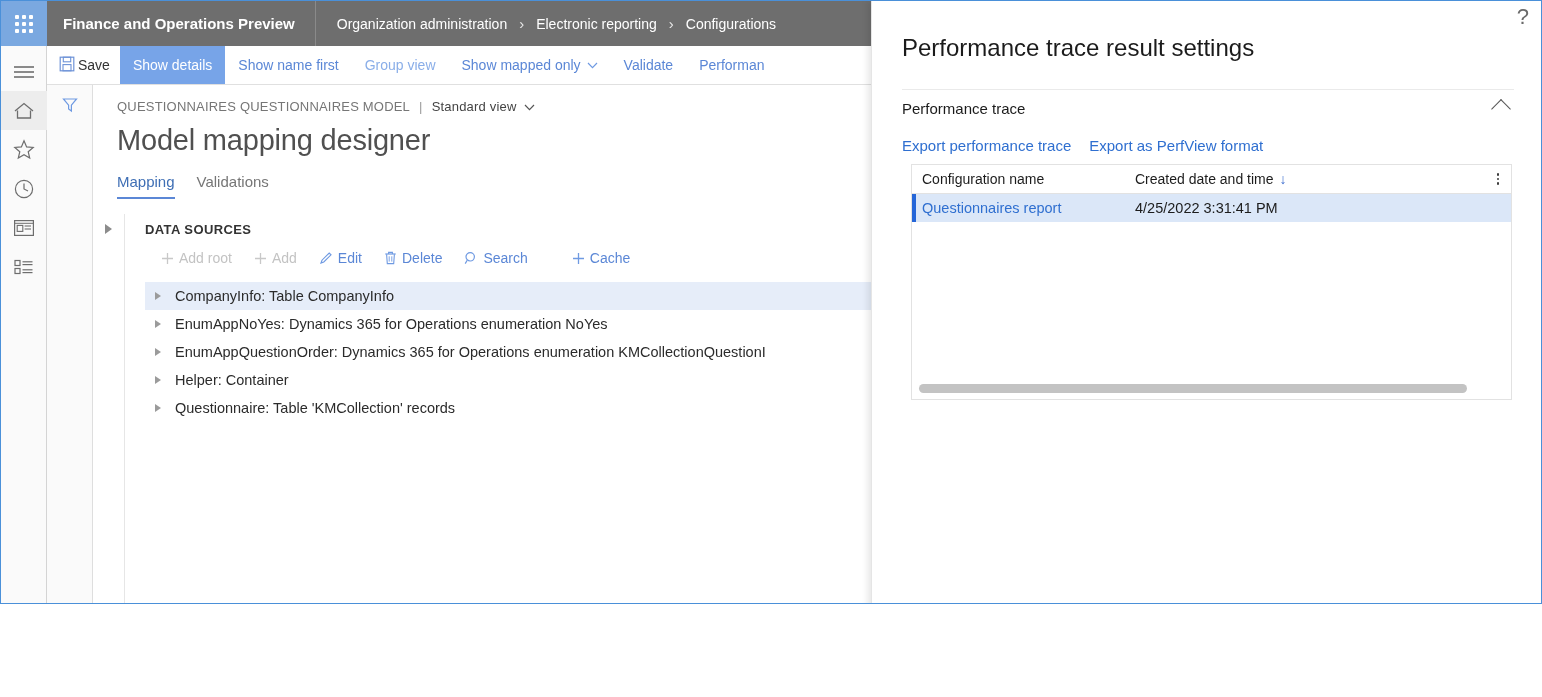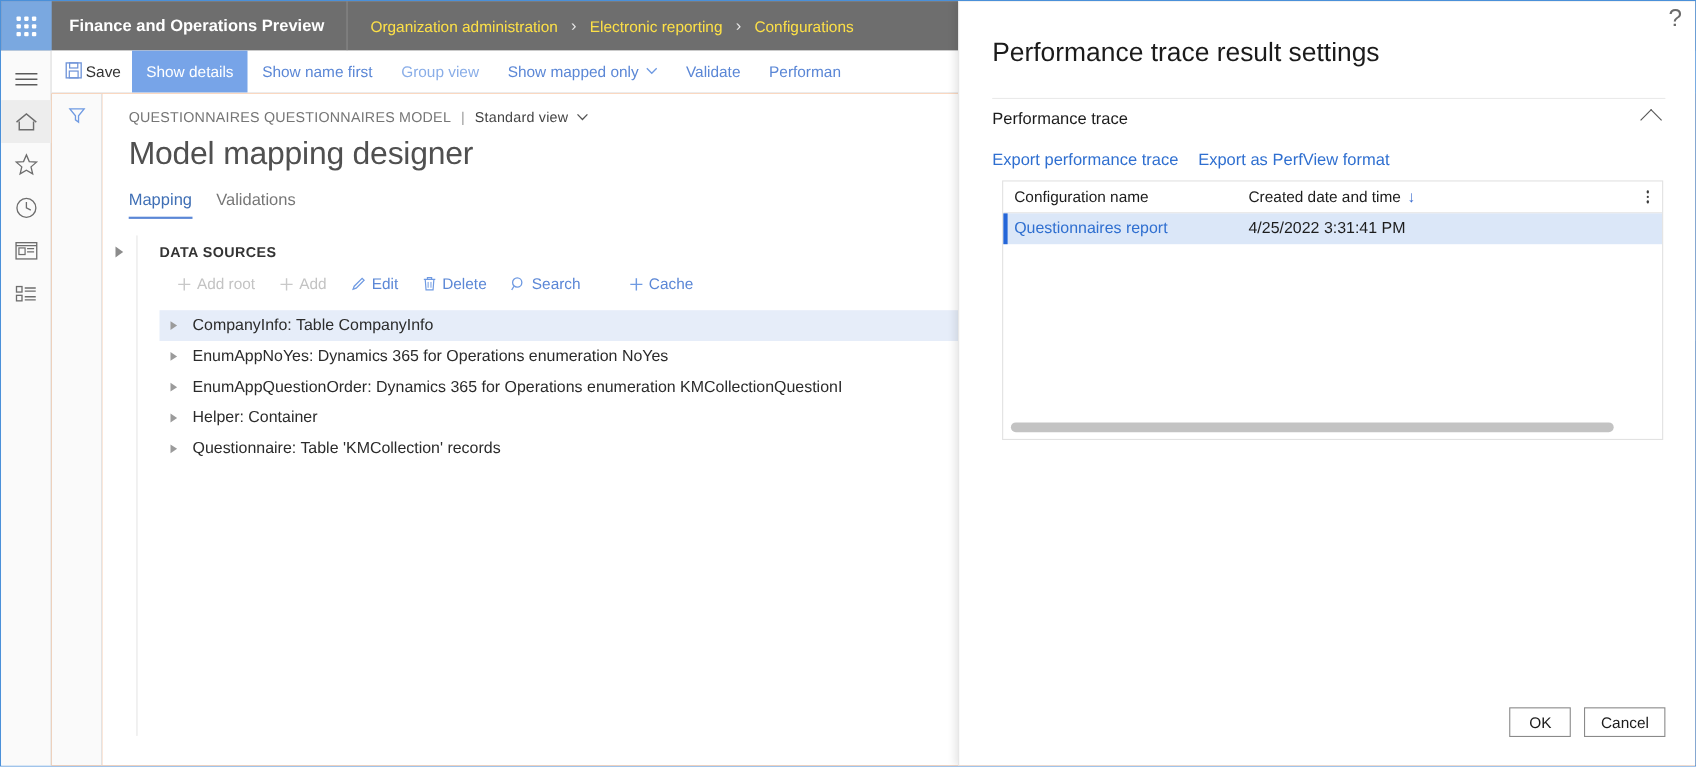--- a/index.html
+++ b/index.html
@@ -4,21 +4,21 @@
 <style>
   * { box-sizing: border-box; margin: 0; padding: 0; }
   html, body {
     width: 1542px; height: 697px;
     font-family: "Liberation Sans", sans-serif;
     background: #ffffff;
     overflow: hidden;
   }
   #root {
     position: relative;
-    width: 1542px; height: 697px;
+    width: 1542px; height: 604px;
     border: 1px solid #4a90d9;
     background: #ffffff;
     overflow: hidden;
   }
 
   
   .topbar {
     position: absolute; top: 0; left: 0;
     width: 1542px; height: 45px;
     background: #6e6e6e;
@@ -45,21 +45,21 @@
     border-right: 1px solid #8a8a8a;
     white-space: nowrap;
   }
   .breadcrumb {
     display: flex; align-items: center;
     padding-left: 19px;
     color: #f0f0f0; font-size: 14px;
     gap: 0px;
     white-space: nowrap;
   }
-  .crumb { color: #fde047; padding: 0 2px; cursor: pointer; text-align: center; }
+  .crumb { color: #ffffff; padding: 0 2px; cursor: pointer; text-align: center; }
   .crumb-sep {
     display: inline-block; margin: 0 10px;
     color: #e8e8e8; font-size: 15px;
   }
 
   
   .leftrail {
     position: absolute; top: 45px; left: 0;
     width: 46px; height: 651px;
     background: #fafafa;

